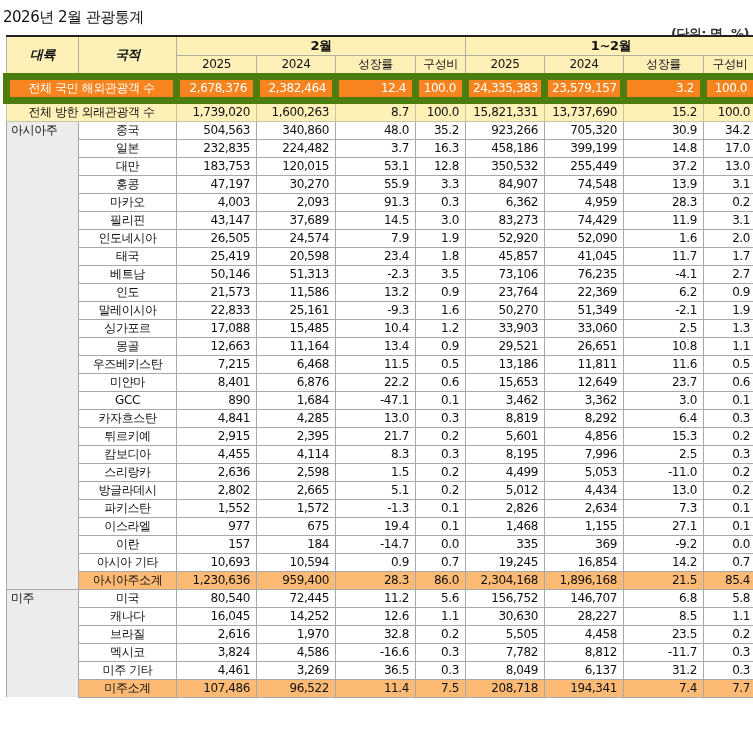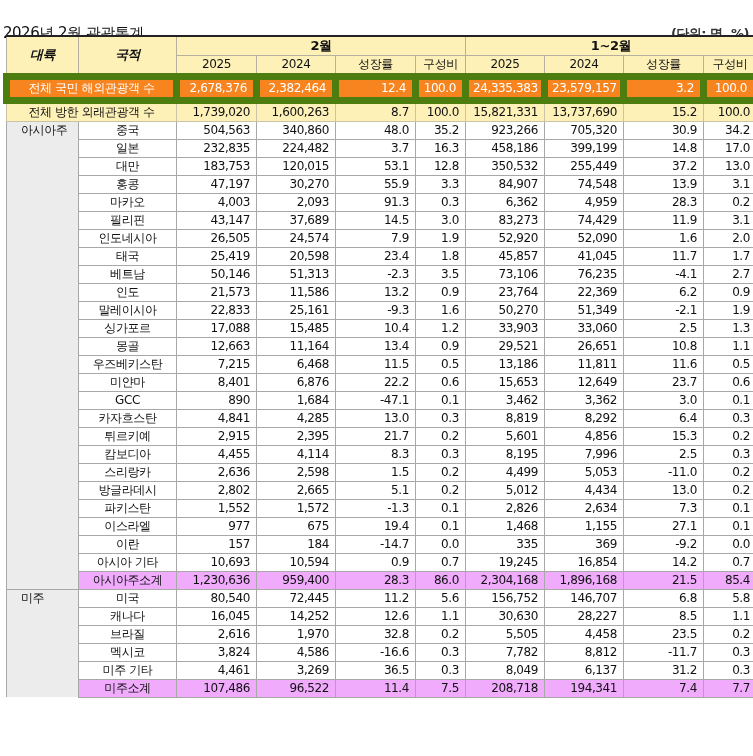--- a/index.html
+++ b/index.html
@@ -1,33 +1,33 @@
 <!DOCTYPE html>
 <html><head>
 <meta charset="utf-8">
 <style>
   html, body { margin:0; padding:0; background:#ffffff; }
   body { width:753px; height:756px; overflow:hidden; font-family:"DejaVu Sans", sans-serif; color:#111; position:relative; }
-  .title { position:absolute; left:3px; top:8px; font-size:15px; letter-spacing:-0.5px;margin-top:16px; }
+  .title { position:absolute; left:3px; top:8px; font-size:15px; letter-spacing:-0.5px; }
   .unit { position:absolute; right:4px; top:25px; font-size:13px; color:#333; letter-spacing:-0.5px;font-weight:bold; }
   table { position:absolute; left:3px; top:35px; border-collapse:collapse; table-layout:fixed; width:750px; font-size:12px; letter-spacing:-0.4px; }
   td, th { padding:0 4px; height:17px; line-height:17px; white-space:nowrap; overflow:hidden; }
   thead th { background:#fdf1b8; font-weight:normal; border:1px solid #b5b0a0; }
   thead tr:first-child th { border-top:2px solid #222; }
   thead th.group { font-weight:bold; font-size:13px; border-bottom:1px solid #b5b0a0; }
   th.big { font-weight:bold; font-size:13px;font-style:italic; }
   tr.total-korean td { background:#f7841f; color:#fff; border:7px solid #4d7c0f;margin-left:21px; }
   tr.total-inbound td { background:#fdf1b8; color:#111; border:1px solid #c9c3a8;margin-left:37px; }
   tbody td { border-left:1px solid #a8a8a8; border-right:1px solid #a8a8a8; border-bottom:1px solid #a8a8a8; }
-  td.region { background:#ececec; border-bottom:none; border-top:none; text-align:left; vertical-align:top; padding-left:14px; }
+  td.region { background:#ececec; border-bottom:none; border-top:none; text-align:left; vertical-align:top; padding-left:4px; }
   td.region.start { border-top:1px solid #a8a8a8; }
   td.country { text-align:center; }
   td.num { text-align:right; padding-right:6px; }
   td.total-label { text-align:center; }
-  tr.subtotal td:not(.region) { background:#f0abfc;margin-top:23px; }
+  tr.subtotal td:not(.region) { background:#fdba74;margin-top:23px; }
   tr.subtotal td.country { font-weight:normal; }
 </style>
 </head>
 <body>
 
 <div class="title">2026년 2월 관광통계</div>
 <div class="unit">(단위: 명, %)</div>
 
 <table>
   <colgroup>

